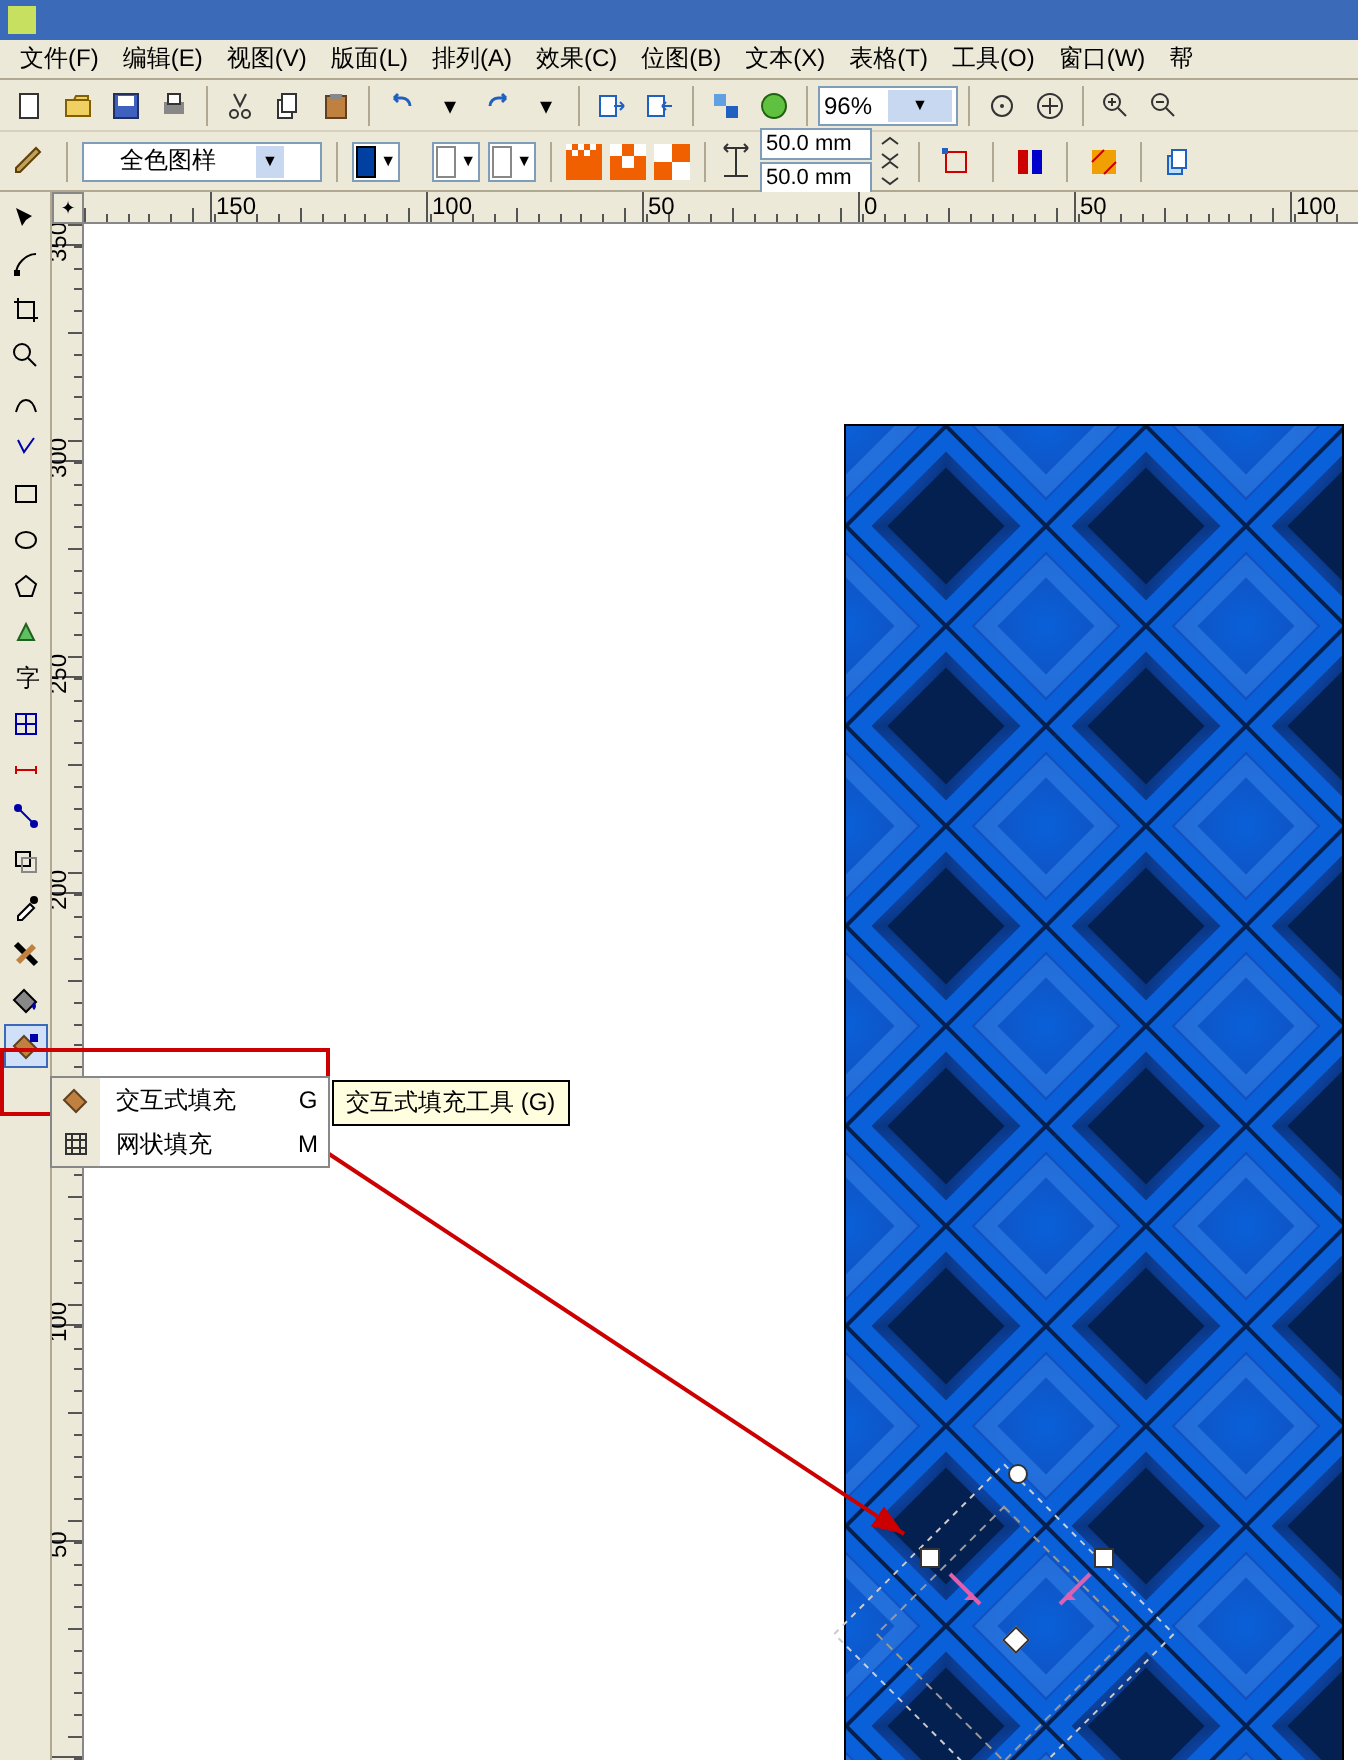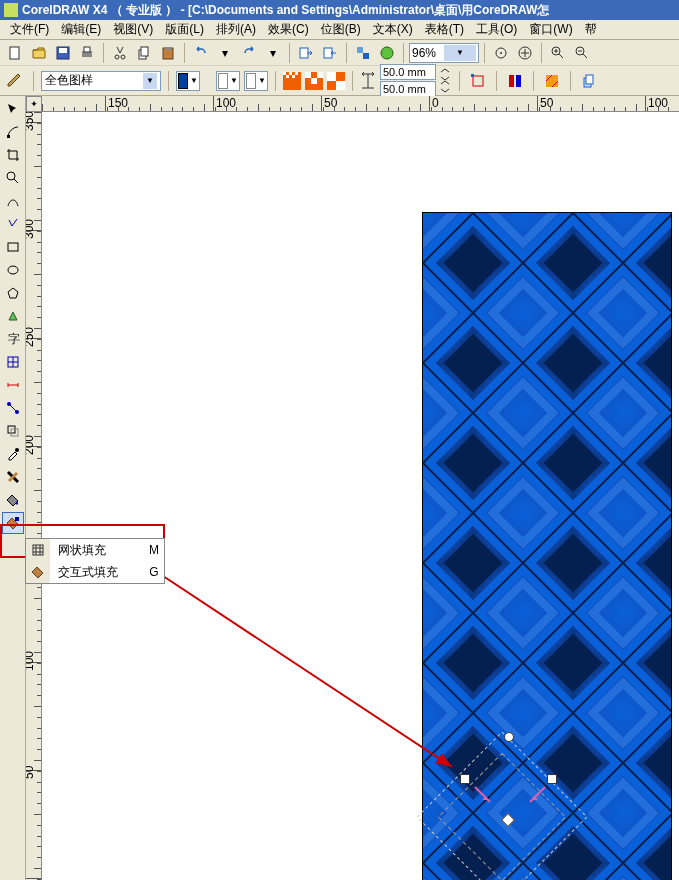--- a/index.html
+++ b/index.html
@@ -15,21 +15,21 @@
 .toolbar1 { background:#ece9d8; height:26px; display:flex; align-items:center; border-bottom:1px solid #d8d0c0; padding:0 4px; gap:2px; }
 .toolbar2 { background:#ece9d8; height:30px; display:flex; align-items:center; border-bottom:1px solid #b0a890; padding:0 4px; gap:4px; }
 .tbtn { width:22px; height:22px; display:flex; align-items:center; justify-content:center; cursor:pointer; border:1px solid transparent; }
 .tbtn svg { width:16px; height:16px; }
 .sep { width:1px; height:20px; background:#b0a890; margin:0 3px; }
 
 .zoom-combo { width:70px; height:20px; border:1px solid #7f9db9; background:#fff; display:flex; align-items:center; padding:0 2px; }
 .zoom-combo span { flex:1; }
 .zoom-combo .arrow { width:14px; height:16px; background:#c8d8f0; display:flex; align-items:center; justify-content:center; font-size:8px; }
 
-.pattern-combo { width:120px; height:20px; border:1px solid #7f9db9; background:#fff; display:flex; align-items:center; padding:0 3px; }
+.pattern-combo { width:120px; height:20px; border:1px solid #7f9db9; background:#fff; display:flex; align-items:center; padding:0 18px; }
 .pattern-combo .arrow { width:14px; background:#c8d8f0; height:16px; display:flex; align-items:center; justify-content:center; font-size:8px; }
 
 .swatch { width:24px; height:20px; border:1px solid #7f9db9; background:#fff; display:flex; align-items:center; padding:1px; }
 .swatch .inner { width:16px; height:16px; background:#0040a0; border:1px solid #000; }
 .swatch .arrow { margin-left:2px; font-size:8px; }
 
 .swatch2 { width:24px; height:20px; border:1px solid #7f9db9; background:#fff; display:flex; align-items:center; padding:1px; }
 .swatch2 .inner { width:16px; height:16px; background:#fff; border:1px solid #888; }
 
 .pattern-btn { width:18px; height:18px; display:flex; align-items:center; justify-content:center; }
@@ -75,21 +75,20 @@
 .small-tick { position:absolute; bottom:0; width:1px; height:4px; background:#555; }
 .med-tick { position:absolute; bottom:0; width:1px; height:7px; background:#555; }
 .small-tick-v { position:absolute; right:0; height:1px; width:4px; background:#555; }
 .med-tick-v { position:absolute; right:0; height:1px; width:7px; background:#555; }
 </style>
 </head>
 <body>
 
 <div class="titlebar">
   <div class="icon"></div>
-  <span class="title-text">CorelDRAW X4 （ 专业版 ） - [C:\Documents and Settings\Administrator\桌面\用CoreDRAW怎</span>
 </div>
 
 <div class="menubar">
   <span class="menuitem">文件(F)</span>
   <span class="menuitem">编辑(E)</span>
   <span class="menuitem">视图(V)</span>
   <span class="menuitem">版面(L)</span>
   <span class="menuitem">排列(A)</span>
   <span class="menuitem">效果(C)</span>
   <span class="menuitem">位图(B)</span>
@@ -634,32 +633,35 @@
       <line x1="5" y1="5" x2="300" y2="200" stroke="#c00" stroke-width="2" marker-end="url(#ah)"></line>
     </svg>
   </div>
 
   <div class="flyout-highlight"></div>
 
   <div class="flyout">
     <div class="row">
       <div class="ic">
           <svg width="14" height="14">
+            <path d="M6 2l6 6-5 5-6-6z" fill="#c08040" stroke="#604020"></path>
+          </svg>
+        </div>
+      <span class="txt">交互式填充</span>
+      <span class="key">G</span>
+    </div>
+    <div class="row">
+      <div class="ic">
+          <svg width="14" height="14">
             <rect x="2" y="2" width="10" height="10" fill="none" stroke="#333"></rect>
             <path d="M2 5h10M2 9h10M5 2v10M9 2v10" stroke="#333"></path>
           </svg>
         </div>
       <span class="txt">网状填充</span>
       <span class="key">M</span>
     </div>
-    <div class="row">
-      <div class="ic">
-          <svg width="14" height="14">
-            <path d="M6 2l6 6-5 5-6-6z" fill="#c08040" stroke="#604020"></path>
-          </svg>
-        </div>
-      <span class="txt">交互式填充</span>
-      <span class="key">G</span>
-    </div>
-  </div>
-
+  </div>
+
+  <div class="tooltip">
+    <span>交互式填充工具 (G)</span>
+  </div>
 
 </div>
 
 </body></html>

